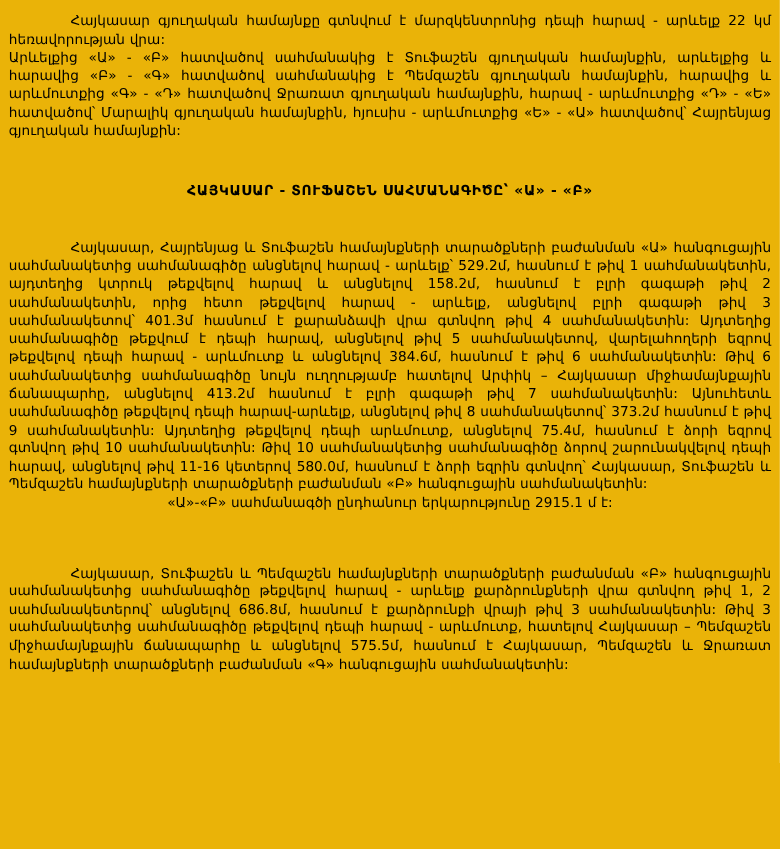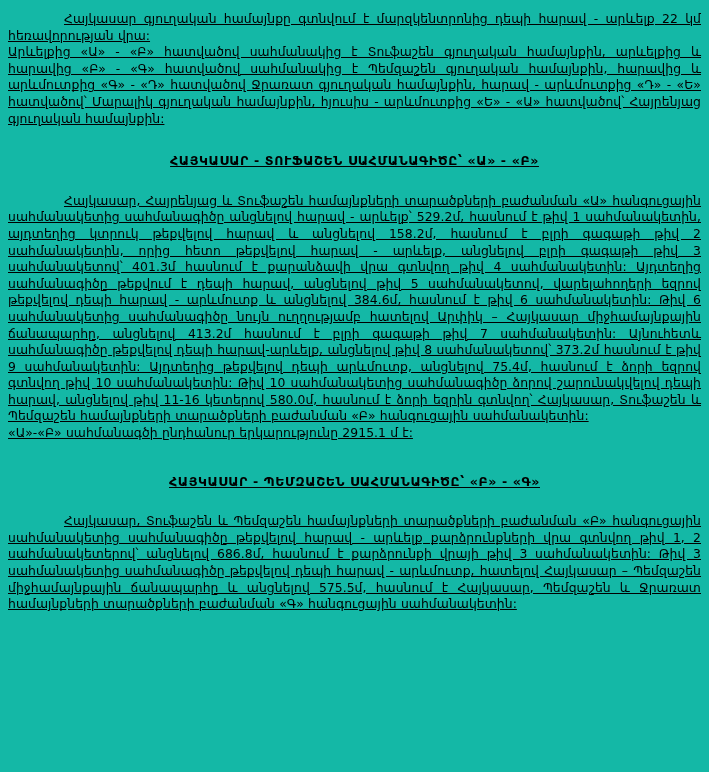--- a/index.html
+++ b/index.html
@@ -12,47 +12,46 @@
     height: 772px;
     font-family: "DejaVu Sans", sans-serif;
     color: #000000;
     overflow: hidden;
   }
   .page {
     width: 709px;
     height: 772px;
     box-sizing: border-box;
     padding: 11px 8px 0 8px;
-    background: #14b8a6;
+    background: #eab308;
     position: relative;
-    text-decoration: underline;
   }
   .para {
     font-size: 12.4px;
     line-height: 16.6px;
     text-align: justify;
     margin: 0;
     letter-spacing: 0.05px;
     word-spacing: 0.2px;
   }
   .para-indent {
     text-indent: 56px;
   }
   .heading {
     font-size: 12.6px;
     line-height: 16.6px;
     text-align: center;
     font-weight: 600;
-    margin: 4px;
+    margin: 16px;
     letter-spacing: 0.6px;
   }
   .spacer-md { height: 19px; }
   .spacer-lg { height: 22px; }
   .spacer-xl { height: 28px; }
-  .nojustify { text-align: left; }
+  .nojustify { text-align: center; }
 </style>
 </head>
 <body>
 
 <div class="page">
 
   <p class="para para-indent">Հայկասար գյուղական համայնքը գտնվում է մարզկենտրոնից դեպի հարավ - արևելք 22 կմ հեռավորության վրա:</p>
 
   <p class="para">Արևելքից «Ա» - «Բ» հատվածով սահմանակից է Տուֆաշեն գյուղական  համայնքին, արևելքից և հարավից «Բ» - «Գ» հատվածով սահմանակից է Պեմզաշեն գյուղական համայնքին, հարավից և արևմուտքից «Գ» - «Դ» հատվածով Ջրառատ գյուղական համայնքին, հարավ - արևմուտքից «Դ» - «Ե» հատվածով՝ Մարալիկ գյուղական համայնքին, հյուսիս - արևմուտքից «Ե» - «Ա» հատվածով՝ Հայրենյաց գյուղական համայնքին:</p>
 
@@ -61,20 +60,19 @@
   <p class="heading">ՀԱՅԿԱՍԱՐ - ՏՈՒՖԱՇԵՆ ՍԱՀՄԱՆԱԳԻԾԸ՝ «Ա» - «Բ»</p>
 
   <div class="spacer-md"></div>
 
   <p class="para para-indent">Հայկասար, Հայրենյաց և Տուֆաշեն համայնքների տարածքների բաժանման «Ա» հանգուցային սահմանակետից սահմանագիծը անցնելով հարավ - արևելք՝ 529.2մ, հասնում է թիվ 1 սահմանակետին, այդտեղից կտրուկ թեքվելով հարավ և անցնելով 158.2մ, հասնում է բլրի գագաթի թիվ 2 սահմանակետին, որից հետո թեքվելով հարավ - արևելք, անցնելով բլրի գագաթի թիվ 3 սահմանակետով՝ 401.3մ հասնում է քարանձավի վրա գտնվող թիվ 4 սահմանակետին: Այդտեղից սահմանագիծը թեքվում է դեպի հարավ, անցնելով թիվ 5 սահմանակետով, վարելահողերի եզրով թեքվելով դեպի հարավ - արևմուտք և անցնելով 384.6մ, հասնում է թիվ 6 սահմանակետին: Թիվ 6 սահմանակետից սահմանագիծը  նույն ուղղությամբ  հատելով Արփիկ – Հայկասար միջհամայնքային ճանապարհը, անցնելով 413.2մ հասնում է բլրի գագաթի թիվ 7 սահմանակետին: Այնուհետև սահմանագիծը թեքվելով դեպի հարավ-արևելք, անցնելով թիվ 8 սահմանակետով՝ 373.2մ հասնում է թիվ 9 սահմանակետին: Այդտեղից թեքվելով դեպի արևմուտք, անցնելով 75.4մ, հասնում է ձորի եզրով գտնվող թիվ 10 սահմանակետին: Թիվ 10 սահմանակետից սահմանագիծը ձորով շարունակվելով դեպի հարավ,  անցնելով  թիվ 11-16 կետերով 580.0մ, հասնում է ձորի եզրին գտնվող՝ Հայկասար, Տուֆաշեն և Պեմզաշեն համայնքների տարածքների բաժանման «Բ» հանգուցային սահմանակետին:</p>
 
   <p class="para nojustify">«Ա»-«Բ» սահմանագծի ընդհանուր երկարությունը 2915.1 մ է:</p>
 
   <div class="spacer-xl"></div>
 
-  <p class="heading">ՀԱՅԿԱՍԱՐ - ՊԵՄԶԱՇԵՆ ՍԱՀՄԱՆԱԳԻԾԸ՝ «Բ» - «Գ»</p>
 
   <div class="spacer-md"></div>
 
   <p class="para para-indent">Հայկասար, Տուֆաշեն և Պեմզաշեն համայնքների տարածքների բաժանման «Բ» հանգուցային սահմանակետից սահմանագիծը  թեքվելով հարավ - արևելք քարձրունքների վրա գտնվող թիվ 1, 2 սահմանակետերով՝ անցնելով 686.8մ, հասնում է քարձրունքի վրայի թիվ 3 սահմանակետին: Թիվ 3 սահմանակետից սահմանագիծը  թեքվելով դեպի հարավ - արևմուտք, հատելով Հայկասար – Պեմզաշեն միջհամայնքային ճանապարհը և անցնելով 575.5մ, հասնում է Հայկասար, Պեմզաշեն և Ջրառատ համայնքների տարածքների բաժանման «Գ» հանգուցային սահմանակետին:</p>
 
 
 </div>
 
 </body></html>

